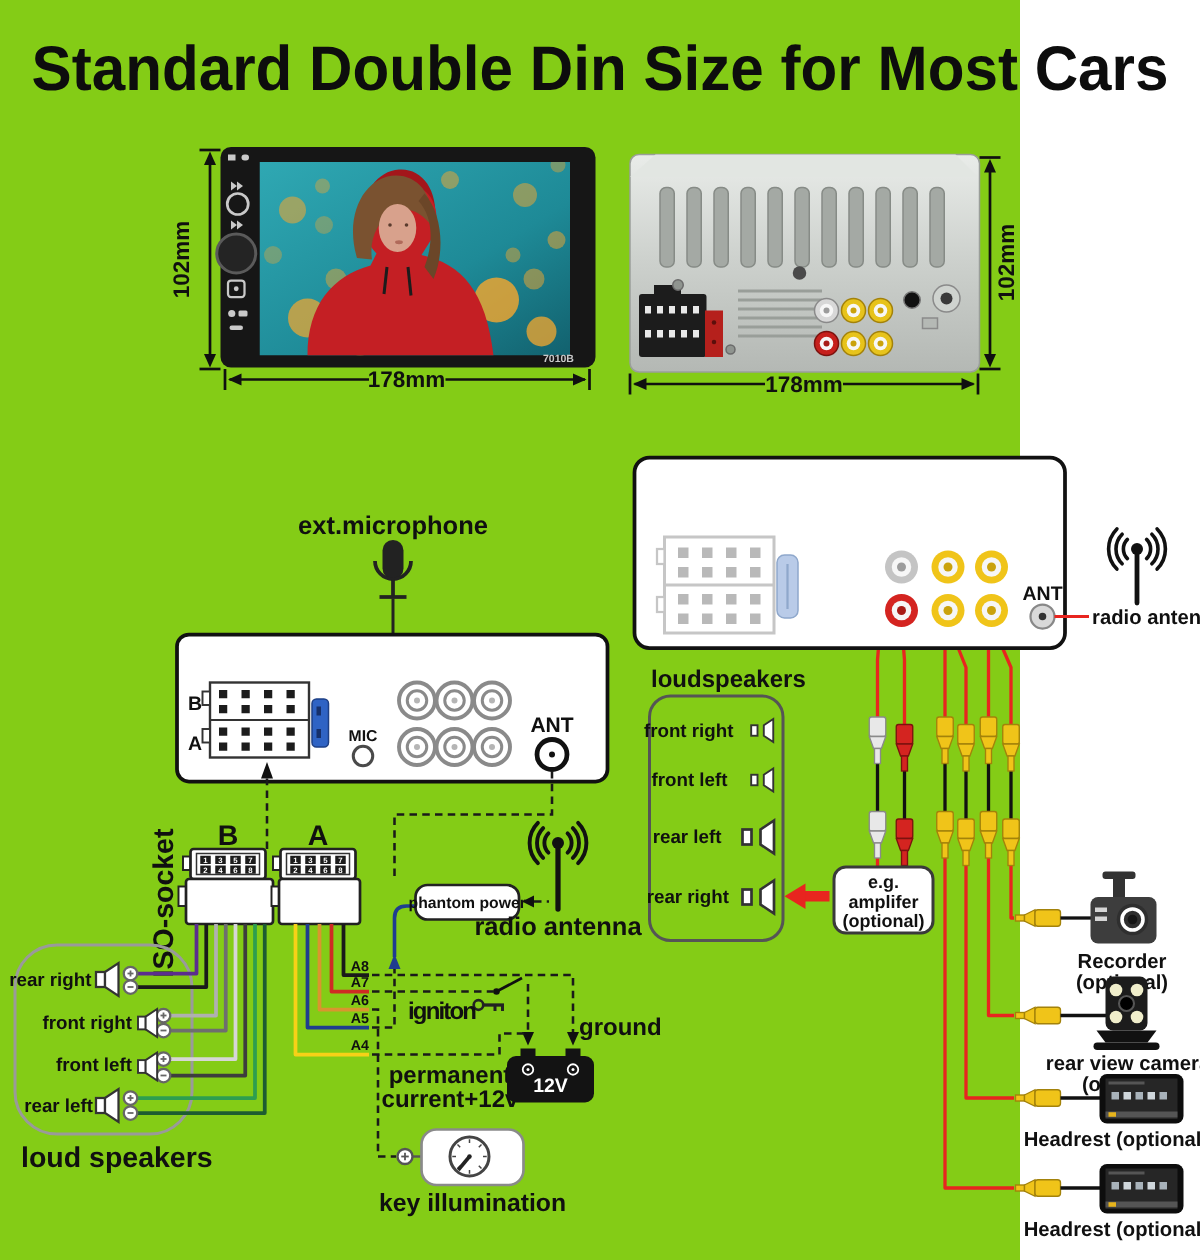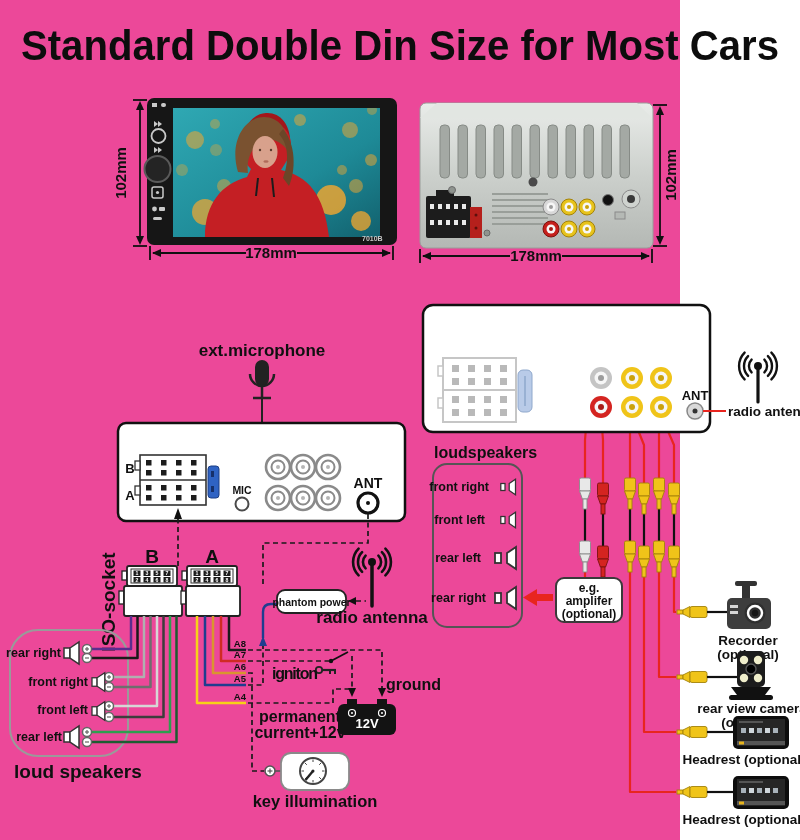--- a/index.html
+++ b/index.html
@@ -1,16 +1,16 @@
 <!DOCTYPE html>
 <html><head>
 <meta charset="utf-8">
 <style>
   html,body{margin:0;padding:0;background:#fff;}
-  #stage{width:680px;height:840px;position:relative;background:#ec4899;}
+  #stage{width:680px;height:840px;position:relative;background:#84cc16;}
   svg{font-family:"Liberation Sans", sans-serif;}
   .lbl{font-weight:700;fill:#101010;}
   .wlbl{font-weight:700;fill:#101010;font-size:9.5px;}
   .dsh{fill:none;stroke:#1a1a1a;stroke-width:1.7;stroke-dasharray:5 3.5;}
   .w{fill:none;stroke-width:2.5;stroke-linejoin:round;}
   .dim{stroke:#101010;stroke-width:1.8;}
   .dimtxt{font-weight:700;font-size:15px;fill:#101010;}
   .cab{fill:none;stroke:#e8251f;stroke-width:2.2;stroke-linejoin:round;}
   .blkln{fill:none;stroke:#111;stroke-width:2.2;}
   .pin{fill:#1c1c1c;}

